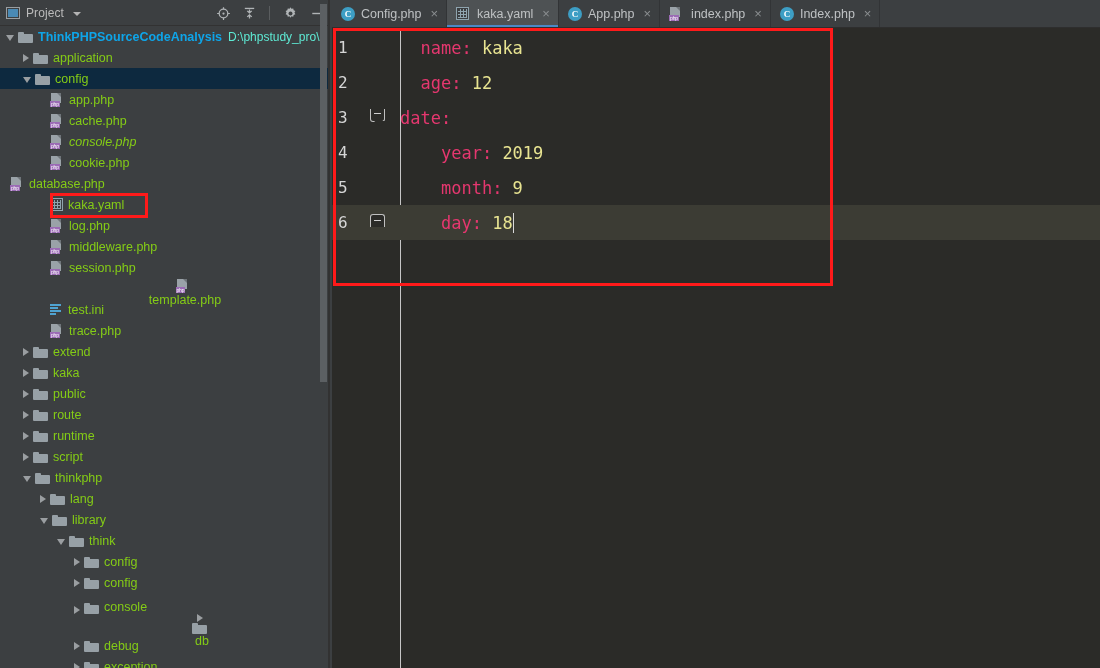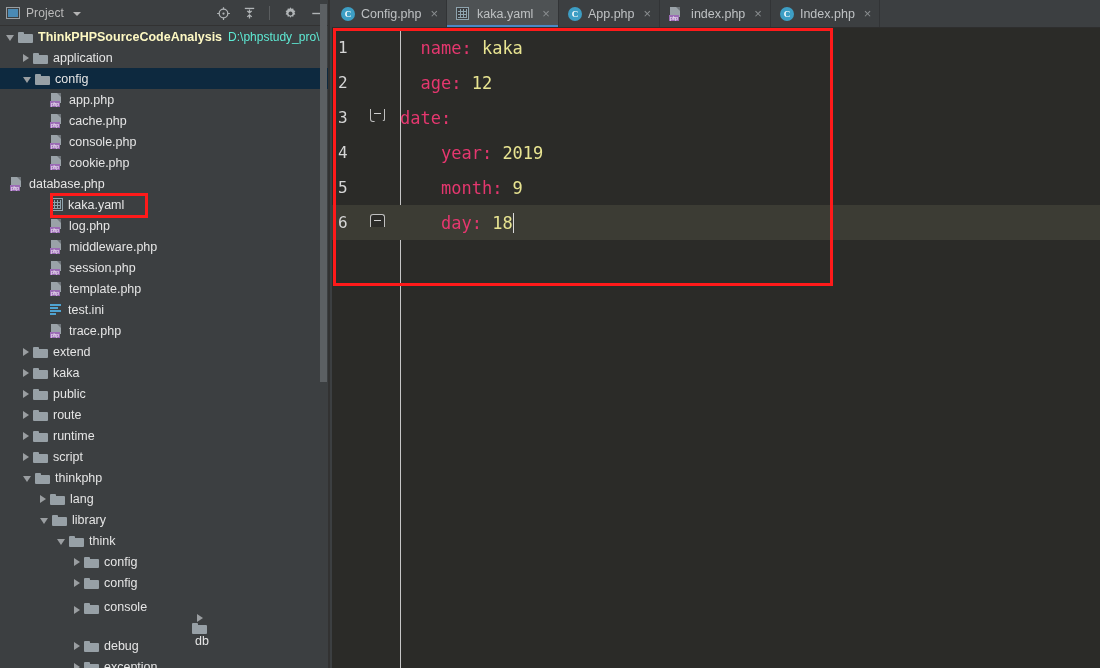--- a/index.html
+++ b/index.html
@@ -134,22 +134,22 @@
   }
   .ini-ico { width: 13px; height: 13px; position: relative; }
   .ini-ico span {
     position:absolute; left:0; height:2px; background:#4fa3d1;
   }
   .ini-ico span:nth-child(1){ top:1px; width:11px; }
   .ini-ico span:nth-child(2){ top:4px; width:8px; }
   .ini-ico span:nth-child(3){ top:7px; width:11px; }
   .ini-ico span:nth-child(4){ top:10px; width:6px; }
 
-  .rowlabel { color:#e5e5e5; }
-  .rowlabel.project { font-weight: bold; color: #fef9c3; }
+  .rowlabel { color:#84cc16; }
+  .rowlabel.project { font-weight: bold; color: #0ea5e9; }
   .rowpath { color: #5eead4; margin-left: 6px; font-size: 12px; }
 
   #tree-scroll {
     position:absolute; right: 3px; top: 4px;
     width: 7px; height: 378px;
     background: #5c6063;
     border-radius: 0px;
   }
   #sidebar-edge {
     position:absolute; right:0; top:0; width:2px; height:668px; background:#323232;
@@ -349,21 +349,21 @@
           <span class="arrow none"></span>
           <span class="ico">
             <span class="php-ico">
               <span class="sheet"></span>
               <span class="fold"></span>
               <span class="tag">php</span>
             </span>
           </span>
           <span class="rowlabel">cache.php</span>
         </div>
-        <div class="row" style="padding-left: 40px;">
+        <div class="row" style="padding-left: 40px; font-style: italic;">
           <span class="arrow none"></span>
           <span class="ico">
             <span class="php-ico">
               <span class="sheet"></span>
               <span class="fold"></span>
               <span class="tag">php</span>
             </span>
           </span>
           <span class="rowlabel">console.php</span>
         </div>
@@ -422,21 +422,21 @@
           <span class="arrow none"></span>
           <span class="ico">
             <span class="php-ico">
               <span class="sheet"></span>
               <span class="fold"></span>
               <span class="tag">php</span>
             </span>
           </span>
           <span class="rowlabel">session.php</span>
         </div>
-        <div class="row" style="padding-left: 40px;">
+        <div class="row" style="padding-left: 40px; flex-direction: column;">
           <span class="arrow none"></span>
           <span class="ico">
             <span class="php-ico">
               <span class="sheet"></span>
               <span class="fold"></span>
               <span class="tag">php</span>
             </span>
           </span>
           <span class="rowlabel">template.php</span>
         </div>

